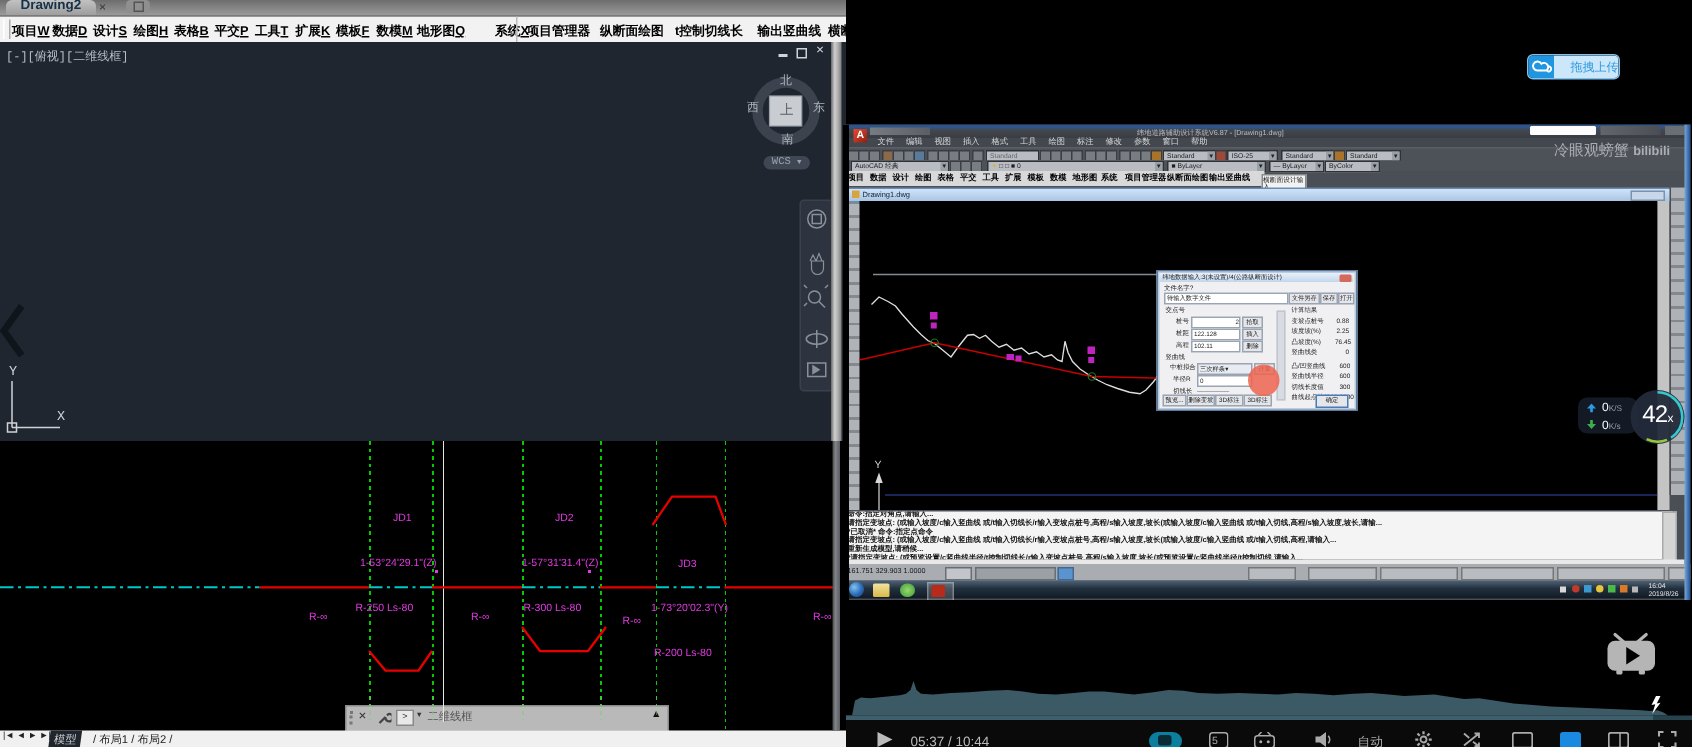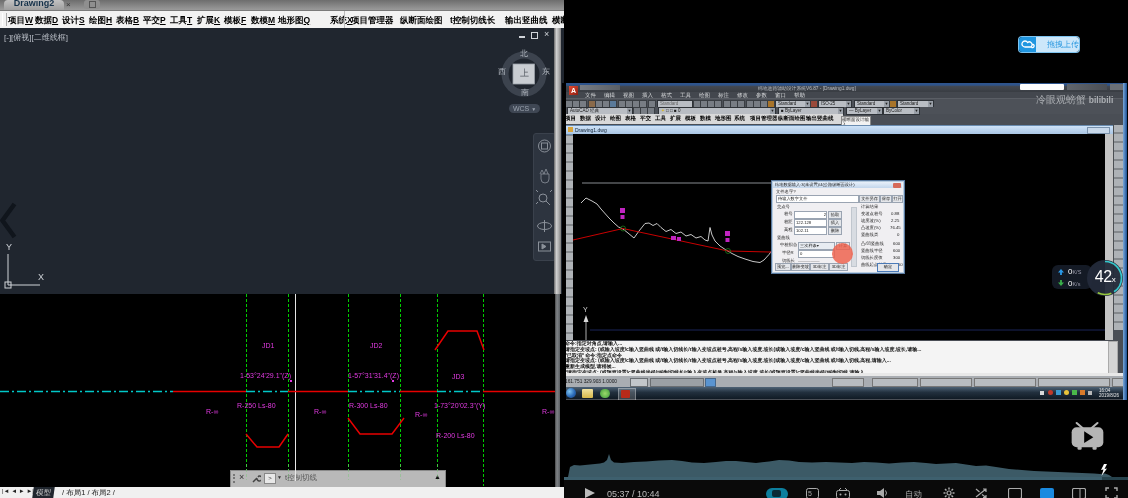--- a/index.html
+++ b/index.html
@@ -9,21 +9,21 @@
   
   #left{position:absolute;left:0;top:0;width:564px;height:498px;background:#000;}
   #tabbar{position:absolute;left:0;top:0;width:564px;height:10px;background:linear-gradient(#6d6d6d,#9a9a9a);border-bottom:1px solid #7a7a7a;}
   #tab1{position:absolute;left:4px;top:0px;width:60px;height:10px;background:linear-gradient(#c2c2c2,#9e9e9e);border-radius:4px 4px 0 0;color:#16324a;font-size:9px;font-weight:bold;text-align:center;line-height:7px;overflow:hidden;}
   #tabx{position:absolute;left:66px;top:0px;color:#333;font-size:8px;}
   #tabplus{position:absolute;left:84px;top:0px;width:16px;height:9px;background:#8f8f8f;border-radius:3px;color:#555;font-size:8px;text-align:center;line-height:9px;}
   #menubar{position:absolute;left:0;top:11px;width:564px;height:17px;background:#f2f2f2;border-bottom:1px solid #d0d0d0;}
   #menubar .grip{position:absolute;left:2px;top:2px;width:3px;height:13px;border-left:1px solid #fff;border-right:1px solid #aaa;}
   .mi{position:absolute;top:0;height:17px;line-height:18px;font-size:8.5px;color:#000;font-weight:bold;white-space:nowrap;}
   .mi u{text-decoration:underline;}
-  #upper{position:absolute;left:0;top:28px;width:564px;height:266px;background:#20262f;overflow:hidden;border-bottom:2px solid #22c55e;}
+  #upper{position:absolute;left:0;top:28px;width:564px;height:266px;background:#20262f;overflow:hidden;border-bottom:2px solid #22c55e;font-family:Liberation Mono, monospace;}
   #vptitle{position:absolute;left:4px;top:4px;color:#b9bec6;font-size:8px;}
   #winbtns{position:absolute;left:519px;top:4px;width:36px;height:9px;}
   
   #cubewrap{position:absolute;left:499px;top:20px;width:50px;height:56px;}
   .cdir{position:absolute;color:#aeb4bc;font-size:8px;}
   #wcs{position:absolute;left:509px;top:76px;width:31px;height:9px;background:#3f4754;border-radius:5px;color:#9aa2ae;font-size:7px;text-align:center;line-height:9px;}
   
   #navbar{position:absolute;left:533px;top:105px;width:21px;height:126px;background:#2d343f;border:1px solid #3a414c;border-radius:3px;}
   #lscroll{position:absolute;left:554px;top:0px;width:7px;height:266px;background:linear-gradient(90deg,#6a6a6a,#cfcfcf 35%,#b0b0b0 65%,#7e7e7e);}
   
@@ -212,21 +212,21 @@
       </svg>
       <div class="abs" style="left:555px;top:0;width:5px;height:193px;background:linear-gradient(90deg,#4a4a4a,#808488 40%,#5a5e62);z-index:7"></div>
       <div id="cmddock">
         <span style="position:absolute;left:2px;top:3px;width:2px;height:9px;border-left:2px dotted #777"></span>
         <span style="position:absolute;left:8px;top:1px;color:#333;font-size:9px">×</span>
         <svg style="position:absolute;left:20px;top:3px" width="10" height="10">
             <path d="M2 8 L6 4 M6 4 a2.5 2.5 0 1 0 2-2 l-1 1" stroke="#444" stroke-width="1.5" fill="none"></path>
           </svg>
         <span style="position:absolute;left:33px;top:2px;width:10px;height:9px;background:#e8e8e8;border:1px solid #888;display:inline-block;font-size:6px;color:#333;text-align:center;line-height:9px">&gt;</span>
         <span style="position:absolute;left:46px;top:3px;color:#333;font-size:5px">▼</span>
-        <span style="position:absolute;left:54px;top:2px;color:#555;font-size:7.5px">t控制切线</span>
+        <span style="position:absolute;left:54px;top:2px;color:#555;font-size:7.5px">二维线框</span>
         <span style="position:absolute;right:4px;top:2px;color:#111;font-size:7px">▲</span>
       </div>
       <div id="bottabs">
         <span style="position:absolute;left:2px;top:1px;font-size:6px;color:#222">|◄ ◄ ► ►|</span>
         <span style="position:absolute;left:33px;top:0px;background:#20262e;color:#d0d0d0;padding:0 3px;height:11px;line-height:11px;display:inline-block;transform:skewX(-8deg)">模型</span>
         <span style="position:absolute;left:62px;top:1px">/ 布局1 / 布局2 /</span>
       </div>
     </div>
   </div>
 

